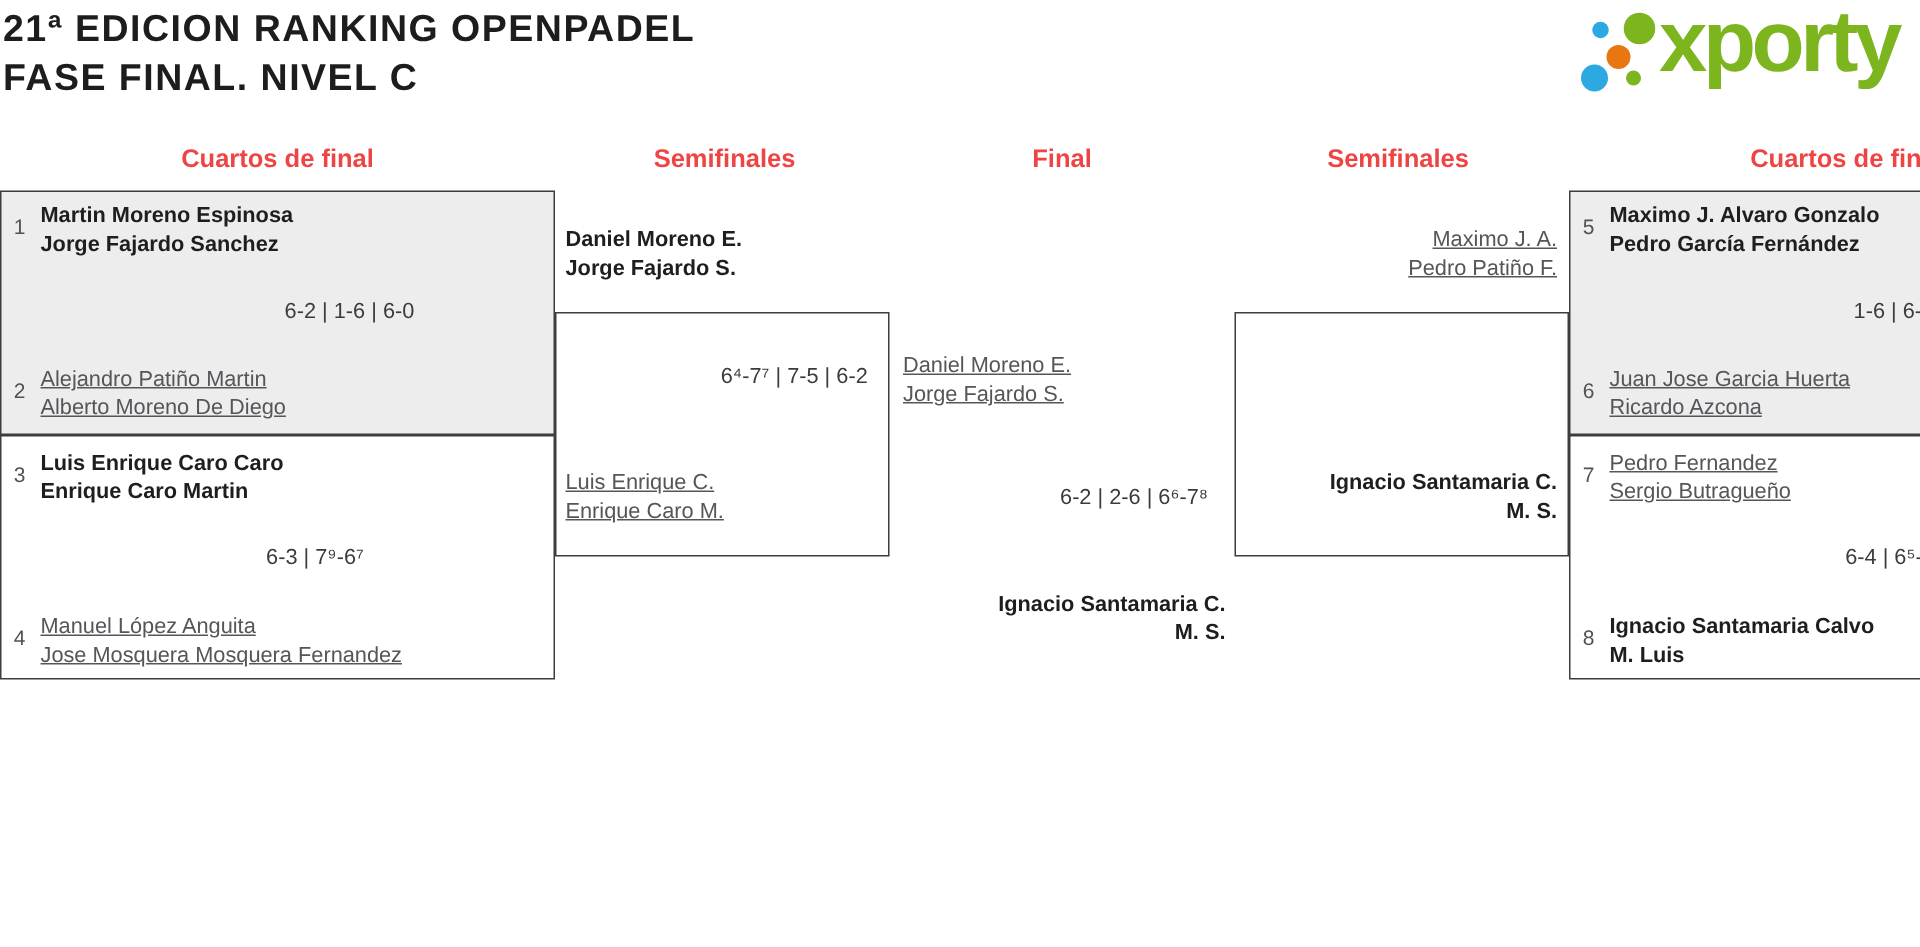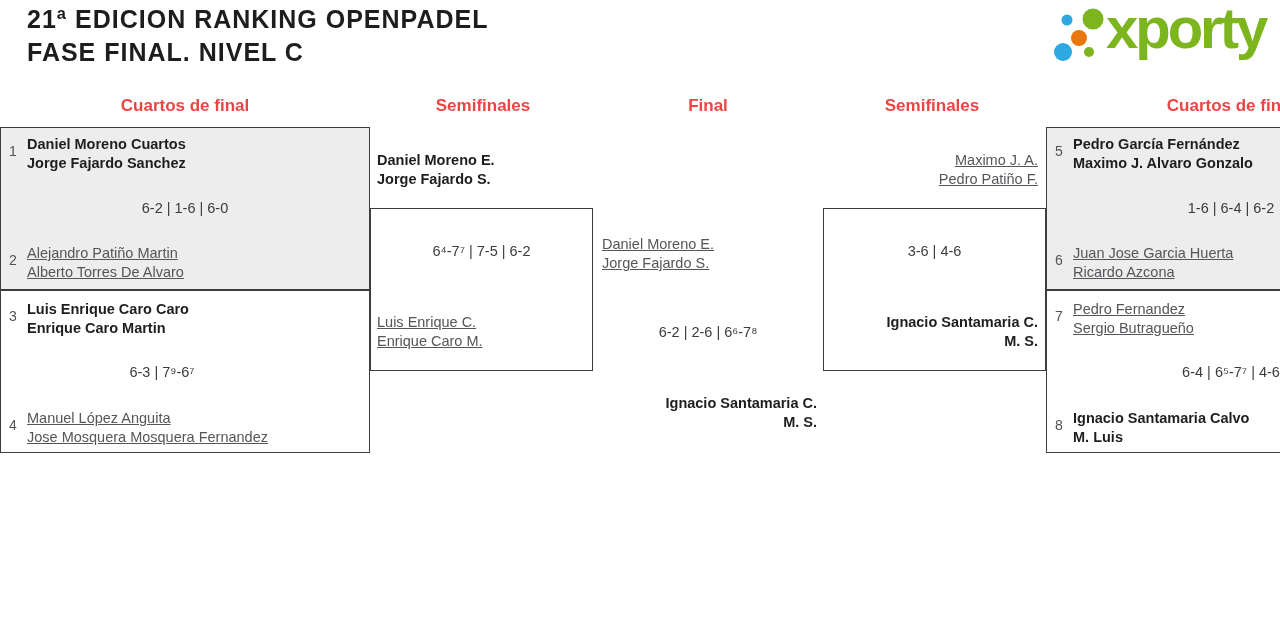--- a/index.html
+++ b/index.html
@@ -1,21 +1,21 @@
 <!DOCTYPE html>
 <html><head>
 <meta charset="utf-8">
 <style>
   html,body{margin:0;padding:0;background:#fff;}
   .page{position:relative;width:1280px;height:631px;overflow:hidden;background:#fff;
         font-family:"Liberation Sans","DejaVu Sans",sans-serif;}
 
   
   .title{position:absolute;left:2px;top:3px;font-size:25px;line-height:33px;
-         font-weight:700;letter-spacing:1px;color:#1d1d1d;margin-left:25px;}
+         font-weight:700;letter-spacing:1px;color:#1d1d1d;}
 
   
   .logo{position:absolute;left:1048px;top:2px;width:232px;height:68px;cursor:pointer;}
   .logo-dots{position:absolute;left:0;top:4px;}
   .wordmark{position:absolute;left:58px;top:-9px;font-size:58px;line-height:70px;
             font-weight:800;letter-spacing:-3px;color:#7cb51d;}
 
   
   .round-label{position:absolute;top:96px;width:300px;text-align:center;
                font-size:17px;font-weight:600;color:#ef4444;}
@@ -30,21 +30,21 @@
   .sf-r{left:823px;top:208px;width:223px;height:163px;}
   .qf-rt{left:1046px;top:127px;width:370px;height:163px;}
   .qf-rb{left:1046px;top:290px;width:370px;height:163px;}
 
   
   .team{position:absolute;font-size:14.5px;line-height:19px;white-space:nowrap;}
   .winner{font-weight:700;color:#1e1e1e;}
   .loser{font-weight:400;color:#55565a;text-decoration:underline;}
   .align-right{text-align:right;}
   .seed{position:absolute;width:14px;text-align:center;font-size:14px;color:#505256;}
-  .score{position:absolute;text-align:center;font-size:14.5px;color:#3b3b3b;white-space:nowrap;}
+  .score{position:absolute;text-align:center;font-size:14.5px;color:#3b3b3b;white-space:nowrap;padding-left:48px;}
 </style>
 </head>
 <body>
 
 <div class="page">
 
   <div class="title">
     <div>21ª EDICION RANKING OPENPADEL</div>
     <div>FASE FINAL. NIVEL C</div>
   </div>
@@ -68,28 +68,28 @@
 
   <div class="box qf-lt shaded"></div>
   <div class="box qf-lb"></div>
   <div class="box sf-l"></div>
   <div class="box sf-r"></div>
   <div class="box qf-rt shaded"></div>
   <div class="box qf-rb"></div>
 
   <div class="seed" style="left:6px;top:143px">1</div>
   <div class="team winner" style="left:27px;top:135px">
-    <div>Daniel Moreno Cuartos</div>
+    <div>Martin Moreno Espinosa</div>
     <div>Jorge Fajardo Sanchez</div>
   </div>
   <div class="score" style="left:0;top:200px;width:370px">6-2 | 1-6 | 6-0</div>
   <div class="seed" style="left:6px;top:252px">2</div>
   <div class="team loser" style="left:27px;top:244px">
     <div>Alejandro Patiño Martin</div>
-    <div>Alberto Torres De Alvaro</div>
+    <div>Alberto Moreno De Diego</div>
   </div>
 
   <div class="seed" style="left:6px;top:308px">3</div>
   <div class="team winner" style="left:27px;top:300px">
     <div>Luis Enrique Caro Caro</div>
     <div>Enrique Caro Martin</div>
   </div>
   <div class="score" style="left:0;top:364px;width:324px">6-3 | 7⁹-6⁷</div>
   <div class="seed" style="left:6px;top:417px">4</div>
   <div class="team loser" style="left:27px;top:409px">
@@ -114,30 +114,29 @@
   <div class="score" style="left:593px;top:324px;width:230px">6-2 | 2-6 | 6⁶-7⁸</div>
   <div class="team winner align-right" style="left:593px;top:394px;width:224px">
     <div>Ignacio Santamaria C.</div>
     <div>M. S.</div>
   </div>
 
   <div class="team loser align-right" style="left:823px;top:151px;width:215px">
     <div>Maximo J. A.</div>
     <div>Pedro Patiño F.</div>
   </div>
-  <div class="score" style="left:823px;top:243px;width:223px">3-6 | 4-6</div>
   <div class="team winner align-right" style="left:823px;top:313px;width:215px">
     <div>Ignacio Santamaria C.</div>
     <div>M. S.</div>
   </div>
 
   <div class="seed" style="left:1052px;top:143px">5</div>
   <div class="team winner" style="left:1073px;top:135px">
+    <div>Maximo J. Alvaro Gonzalo</div>
     <div>Pedro García Fernández</div>
-    <div>Maximo J. Alvaro Gonzalo</div>
   </div>
   <div class="score" style="left:1046px;top:200px;width:370px">1-6 | 6-4 | 6-2</div>
   <div class="seed" style="left:1052px;top:252px">6</div>
   <div class="team loser" style="left:1073px;top:244px">
     <div>Juan Jose Garcia Huerta</div>
     <div>Ricardo Azcona</div>
   </div>
 
   <div class="seed" style="left:1052px;top:308px">7</div>
   <div class="team loser" style="left:1073px;top:300px">

